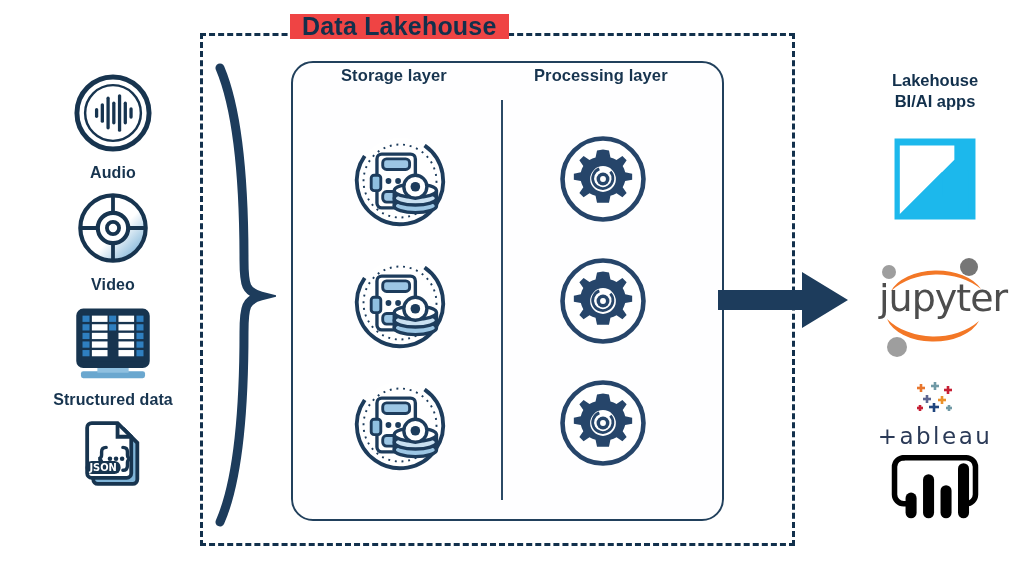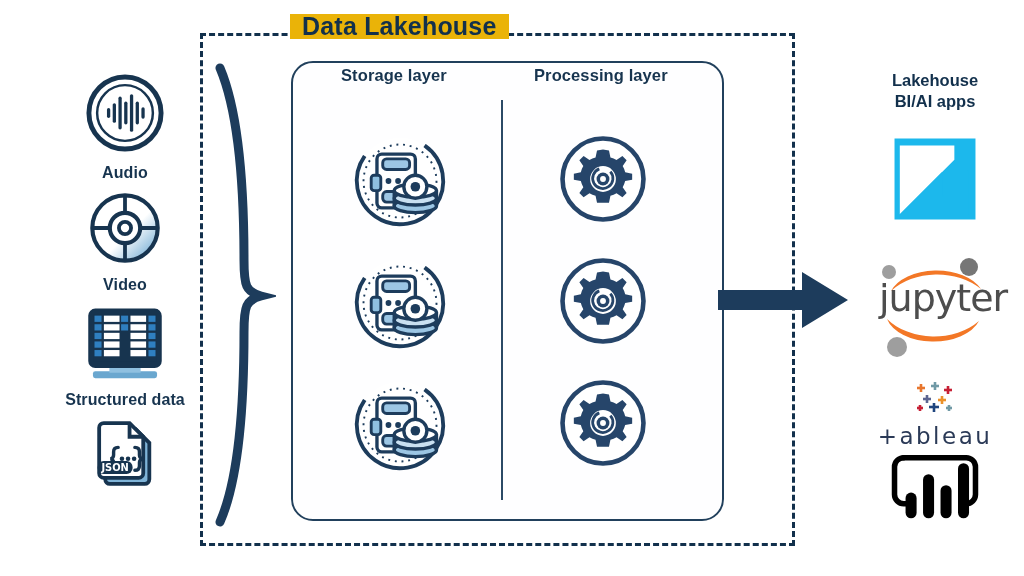--- a/index.html
+++ b/index.html
@@ -5,36 +5,36 @@
   html,body{margin:0;padding:0;background:#ffffff;}
   body{
     width:1024px;height:576px;overflow:hidden;position:relative;
     font-family:"Liberation Sans","DejaVu Sans",sans-serif;
     color:#1f3а52;
   }
   .stage{position:absolute;inset:0;width:1024px;height:576px;background:#fff;}
   .abs{position:absolute;}
 
   
-  .source{position:absolute;display:flex;flex-direction:column;align-items:center;width:190px;left:30px;}
+  .source{position:absolute;display:flex;flex-direction:column;align-items:center;width:190px;left:18px;}
   .source .glyph{display:block;}
   .source .caption{
     margin-top:6px;font-size:16px;font-weight:700;color:#17344f;
     letter-spacing:.1px;text-align:center;line-height:1.1;white-space:nowrap;
   }
 
   
   .lakehouse-box{
     position:absolute;left:200px;top:33px;width:595px;height:513px;
     border:3px dashed #12304c;box-sizing:border-box;background:transparent;
   }
   .lakehouse-title{
     position:absolute;left:290px;top:14px;
     font-size:25px;font-weight:700;color:#12304c;letter-spacing:.2px;
-    background:#eab308;padding:0 12px;line-height:1;white-space:nowrap;
+    background:#ef4444;padding:0 12px;line-height:1;white-space:nowrap;
   }
 
   
   .inner-panel{
     position:absolute;left:291px;top:61px;width:433px;height:460px;
     border:2.5px solid #21405c;border-radius:22px;box-sizing:border-box;
     background:#fefeff;
   }
   .layer-title{
     position:absolute;top:66px;font-size:16.5px;font-weight:700;color:#17344f;

